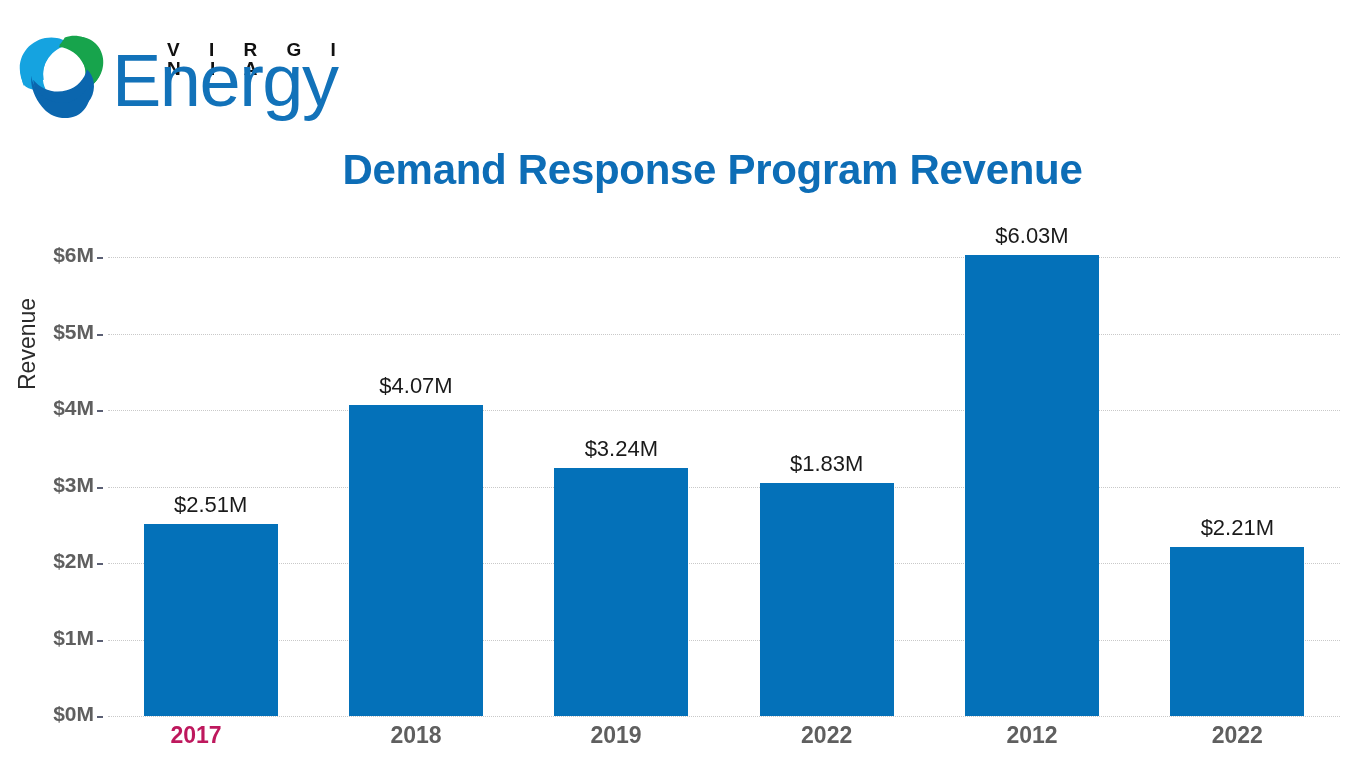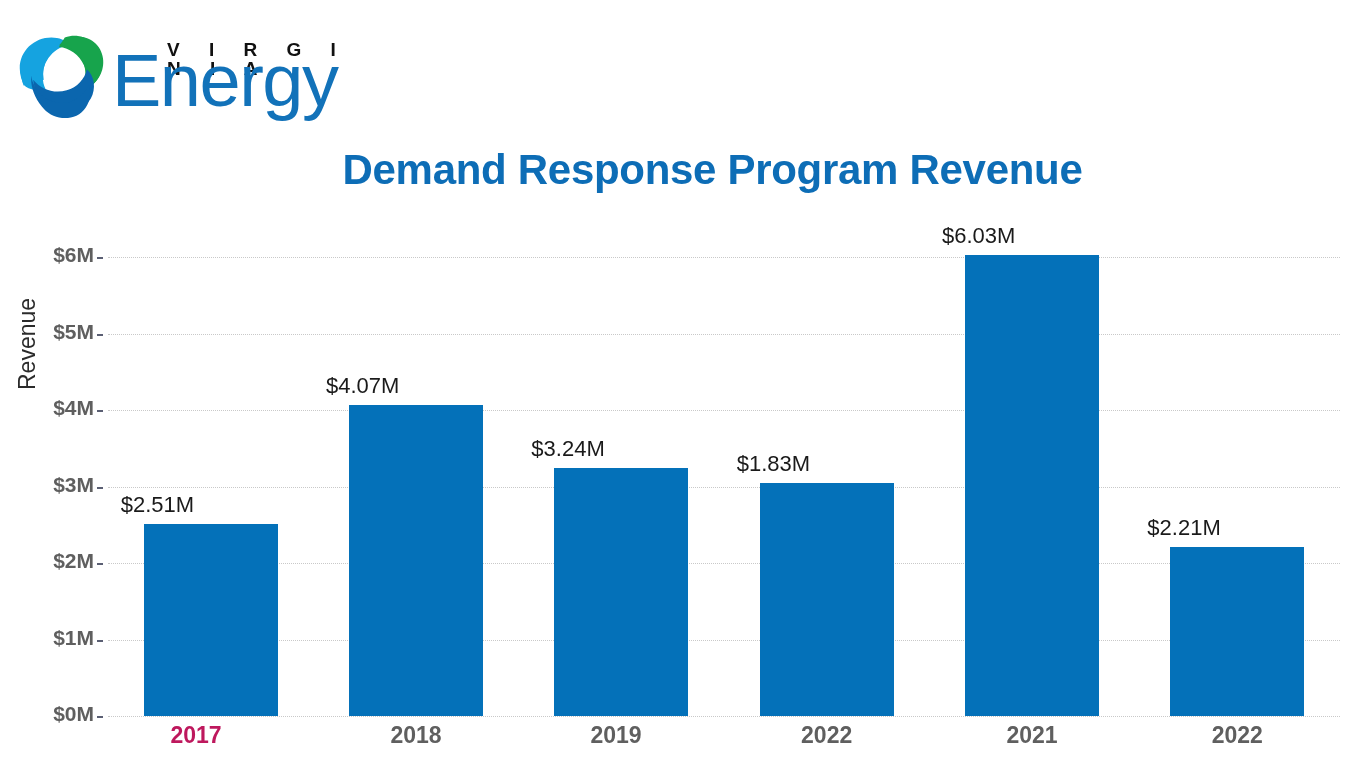--- a/index.html
+++ b/index.html
@@ -121,21 +121,21 @@
     font-family: "Liberation Sans", sans-serif;
   }
 
   .bar {
     position: absolute;
     bottom: 0;
     background: #0471B9;
   }
   .bar-value {
     position: absolute;
-    text-align: left;
+    text-align: center;
     font-size: 22px;
     font-weight: 400;
     color: #1a1a1a;
     white-space: nowrap;
     font-family: "Liberation Sans", sans-serif;
   }
   .xtick-label {
     position: absolute;
     top: 722px;
     text-align: center;
@@ -213,16 +213,16 @@
     <div style="position: absolute; left: 12px; top: 702px; width: 82px; text-align: right; font-size: 21px; font-weight: 700; color: rgb(95, 95, 95); font-family: &quot;Liberation Sans&quot;, sans-serif; white-space: nowrap;">$0M</div>
     <div class="bar-value" style="left: 120.667px; width: 180px; top: 491.985px;">$2.51M</div>
     <div class="xtick-label" style="left: 106px; width: 180px; color: #be185d;">2017</div>
     <div class="bar-value" style="left: 326px; width: 180px; top: 372.645px;">$4.07M</div>
     <div class="xtick-label" style="left: 326px; width: 180px; color: rgb(95, 95, 95);">2018</div>
     <div class="bar-value" style="left: 531.333px; width: 180px; top: 436.14px;">$3.24M</div>
     <div class="xtick-label" style="left: 526px; width: 180px; color: rgb(95, 95, 95);">2019</div>
     <div class="bar-value" style="left: 736.667px; width: 180px; top: 451.44px;">$1.83M</div>
     <div class="xtick-label" style="left: 736.667px; width: 180px; color: rgb(95, 95, 95);">2022</div>
     <div class="bar-value" style="left: 942px; width: 180px; top: 222.705px;">$6.03M</div>
-    <div class="xtick-label" style="left: 942px; width: 180px; color: rgb(95, 95, 95);">2021</div>
+    <div class="xtick-label" style="left: 942px; width: 180px; color: rgb(95, 95, 95);">2012</div>
     <div class="bar-value" style="left: 1147.33px; width: 180px; top: 514.935px;">$2.21M</div>
     <div class="xtick-label" style="left: 1147.33px; width: 180px; color: rgb(95, 95, 95);">2022</div>
   </div>
 
 </body></html>

